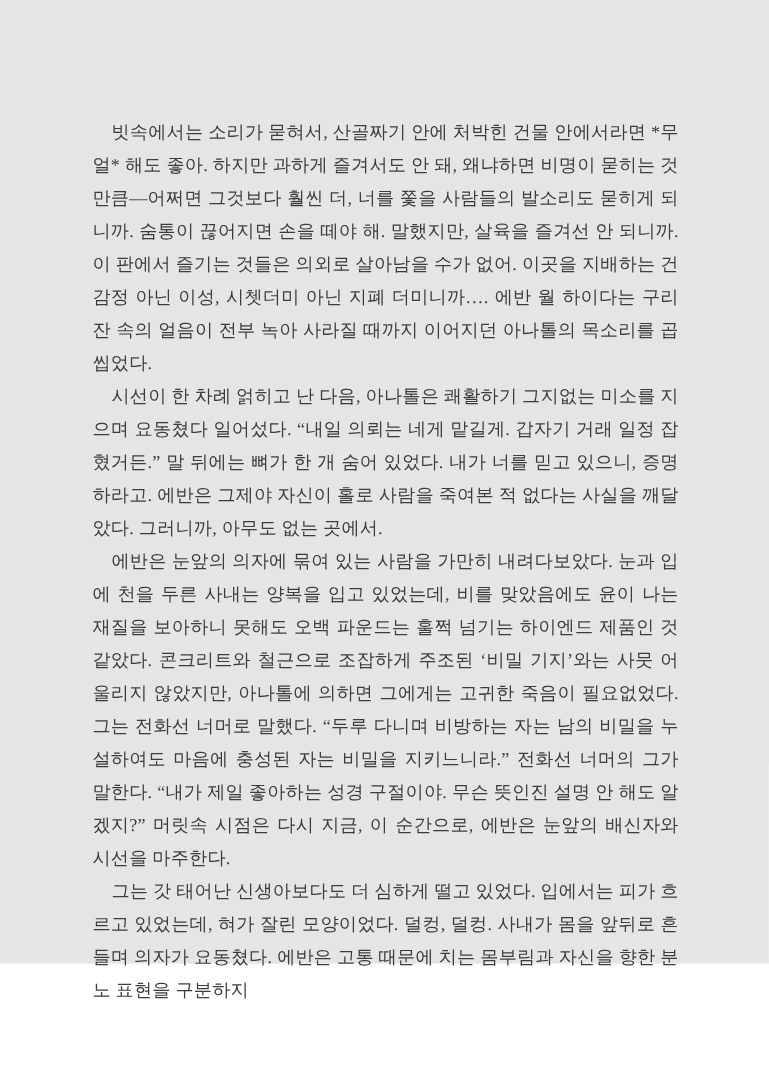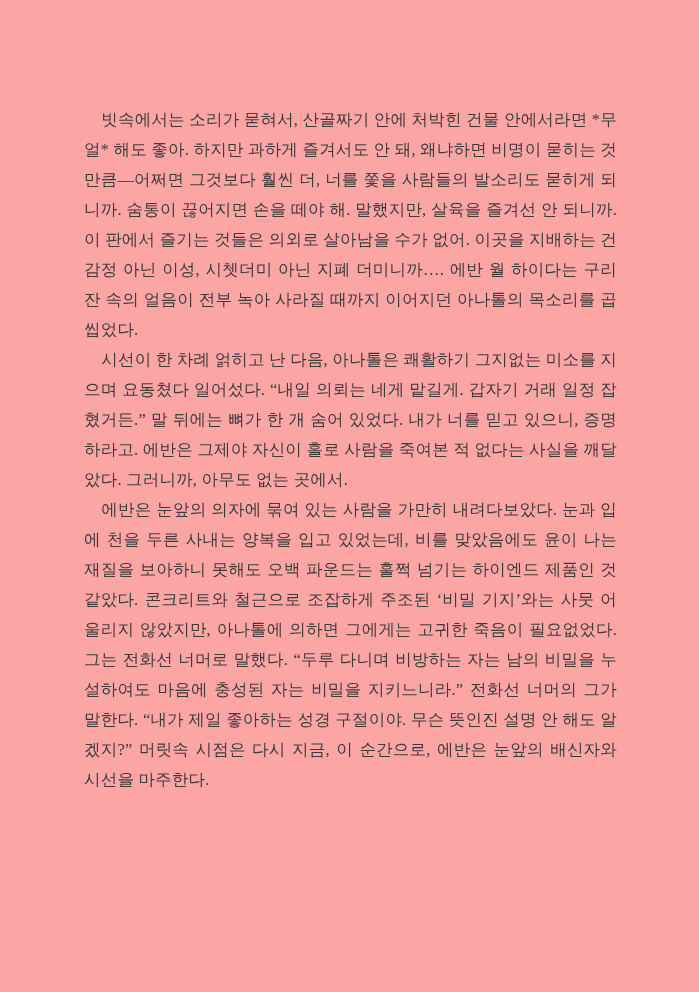--- a/index.html
+++ b/index.html
@@ -9,22 +9,22 @@
   }
   body {
     width: 699px;
     height: 992px;
     overflow: hidden;
     font-family: "Liberation Serif", "DejaVu Serif", serif;
   }
   .page {
     position: relative;
     width: 699px;
-    height: 992px;
-    background: #fca5a5;
+    height: 876px;
+    background: #e5e5e5;
     box-sizing: border-box;
   }
   .text-block {
     position: absolute;
     left: 84px;
     top: 105px;
     width: 533px;
     color: #3c3c3c;
   }
   .text-block p {
@@ -40,14 +40,15 @@
   }
 </style>
 </head>
 <body>
 
 <div class="page">
   <div class="text-block">
     <p>빗속에서는 소리가 묻혀서, 산골짜기 안에 처박힌 건물 안에서라면 *무얼* 해도 좋아. 하지만 과하게 즐겨서도 안 돼, 왜냐하면 비명이 묻히는 것만큼—어쩌면 그것보다 훨씬 더, 너를 쫓을 사람들의 발소리도 묻히게 되니까. 숨통이 끊어지면 손을 떼야 해. 말했지만, 살육을 즐겨선 안 되니까. 이 판에서 즐기는 것들은 의외로 살아남을 수가 없어. 이곳을 지배하는 건 감정 아닌 이성, 시쳇더미 아닌 지폐 더미니까…. 에반 월 하이다는 구리잔 속의 얼음이 전부 녹아 사라질 때까지 이어지던 아나톨의 목소리를 곱씹었다.</p>
     <p>시선이 한 차례 얽히고 난 다음, 아나톨은 쾌활하기 그지없는 미소를 지으며 요동쳤다 일어섰다. “내일 의뢰는 네게 맡길게. 갑자기 거래 일정 잡혔거든.” 말 뒤에는 뼈가 한 개 숨어 있었다. 내가 너를 믿고 있으니, 증명하라고. 에반은 그제야 자신이 홀로 사람을 죽여본 적 없다는 사실을 깨달았다. 그러니까, 아무도 없는 곳에서.</p>
     <p>에반은 눈앞의 의자에 묶여 있는 사람을 가만히 내려다보았다. 눈과 입에 천을 두른 사내는 양복을 입고 있었는데, 비를 맞았음에도 윤이 나는 재질을 보아하니 못해도 오백 파운드는 훌쩍 넘기는 하이엔드 제품인 것 같았다. 콘크리트와 철근으로 조잡하게 주조된 ‘비밀 기지’와는 사뭇 어울리지 않았지만, 아나톨에 의하면 그에게는 고귀한 죽음이 필요없었다. 그는 전화선 너머로 말했다. “두루 다니며 비방하는 자는 남의 비밀을 누설하여도 마음에 충성된 자는 비밀을 지키느니라.” 전화선 너머의 그가 말한다. “내가 제일 좋아하는 성경 구절이야. 무슨 뜻인진 설명 안 해도 알겠지?” 머릿속 시점은 다시 지금, 이 순간으로, 에반은 눈앞의 배신자와 시선을 마주한다.</p>
+    <p>그는 갓 태어난 신생아보다도 더 심하게 떨고 있었다. 입에서는 피가 흐르고 있었는데, 혀가 잘린 모양이었다. 덜컹, 덜컹. 사내가 몸을 앞뒤로 흔들며 의자가 요동쳤다. 에반은 고통 때문에 치는 몸부림과 자신을 향한 분노 표현을 구분하지</p>
   </div>
 </div>
 
 </body></html>

